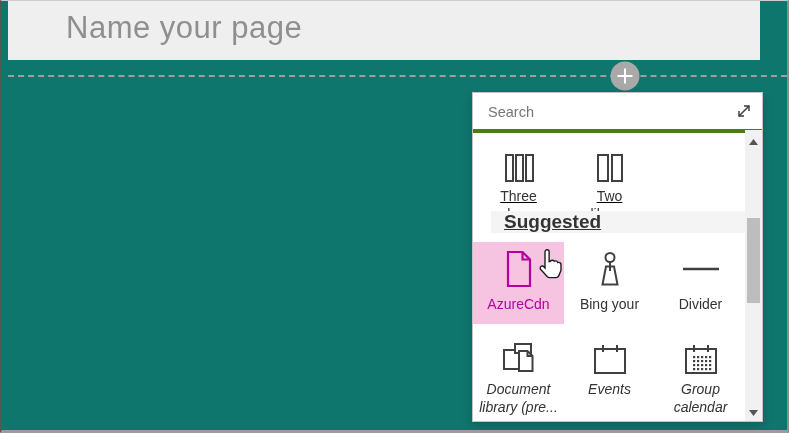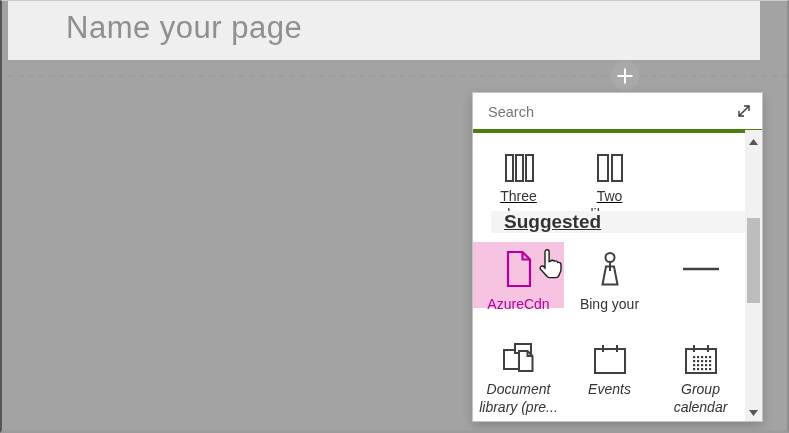--- a/index.html
+++ b/index.html
@@ -1,18 +1,18 @@
 <!DOCTYPE html>
 <html><head>
 <meta charset="utf-8">
 <style>
   html,body{margin:0;padding:0;background:#fff;}
   .window{
     position:relative;width:789px;height:433px;box-sizing:border-box;
-    background:#a3a3a3;overflow:hidden;
+    background:#0f766e;overflow:hidden;
     border-left:2px solid #565656;border-top:1px solid #cdcdcd;
     border-right:2px solid #8e8e8e;border-bottom:3px solid #9c9c9c;
     font-family:"Liberation Sans",sans-serif;
   }
   
   .title-band{position:absolute;left:6px;top:0;width:752px;height:59px;background:#efefef;}
   .title-text{position:absolute;left:58px;top:9px;font-size:31px;font-weight:300;
     color:#8f8f8f;letter-spacing:.5px;white-space:nowrap;}
   
   .section-divider{position:absolute;left:6px;top:74px;width:779px;border-top:2px dashed #9e9e9e;}
@@ -30,21 +30,21 @@
     background:transparent;cursor:pointer;line-height:0;}
   .scroll-area{position:absolute;left:0;top:37px;width:289px;height:291px;overflow:hidden;}
   .grid{position:absolute;left:0;top:0;width:273px;height:291px;}
   .row{position:absolute;left:0;display:flex;}
   .row-1{top:18px;text-decoration:underline;}
   .row-2{top:112px;}
   .row-3{top:207px;font-style:italic;}
   .suggested-band{position:absolute;left:18px;top:81px;width:273px;height:22px;background:#f4f4f4;
     box-sizing:border-box;padding-left:13px;font-size:19px;font-weight:700;color:#333;line-height:22px;text-decoration:underline;}
   .tile{width:91px;text-align:center;cursor:pointer;}
-  .row-2 .tile{height:66px;}
+  .row-2 .tile{height:82px;}
   .tile-icon{display:flex;align-items:center;justify-content:center;color:#404040;}
   .row-1 .tile-icon{height:40px;}
   .row-2 .tile-icon{height:54px;}
   .row-3 .tile-icon{height:44px;}
   .tile-label{font-size:14px;line-height:17.5px;color:#333;white-space:pre-line;}
   
   .scrollbar{position:absolute;right:0;top:0;width:17px;height:291px;background:#f1f1f1;}
   .scroll-btn{position:absolute;left:0;width:17px;height:16px;display:flex;align-items:center;
     justify-content:center;border:none;background:transparent;padding:0;cursor:pointer;}
   .scroll-up{top:2px;}
@@ -134,20 +134,21 @@
               </svg>
             </div>
             <div class="tile-label">Bing your</div>
           </div>
           <div class="tile">
             <div class="tile-icon">
               <svg width="38" height="8" viewBox="0 0 38 8">
                   <line x1="1" y1="4" x2="37" y2="4" stroke="currentColor" stroke-width="2.4"></line>
                 </svg>
             </div>
+            <div class="tile-label">Divider</div>
           </div>
         </div>
 
         <div class="row row-3">
           <div class="tile">
             <div class="tile-icon">
               <svg width="36" height="34" viewBox="0 0 36 34" stroke="currentColor" stroke-width="2">
                 <rect x="3" y="8" width="18" height="19" fill="#fff"></rect>
                 <rect x="14" y="2" width="16" height="9" fill="#fff"></rect>
                 <path d="M18 9 H26.5 L31.5 14 V29 H18 Z" fill="#fff"></path>

